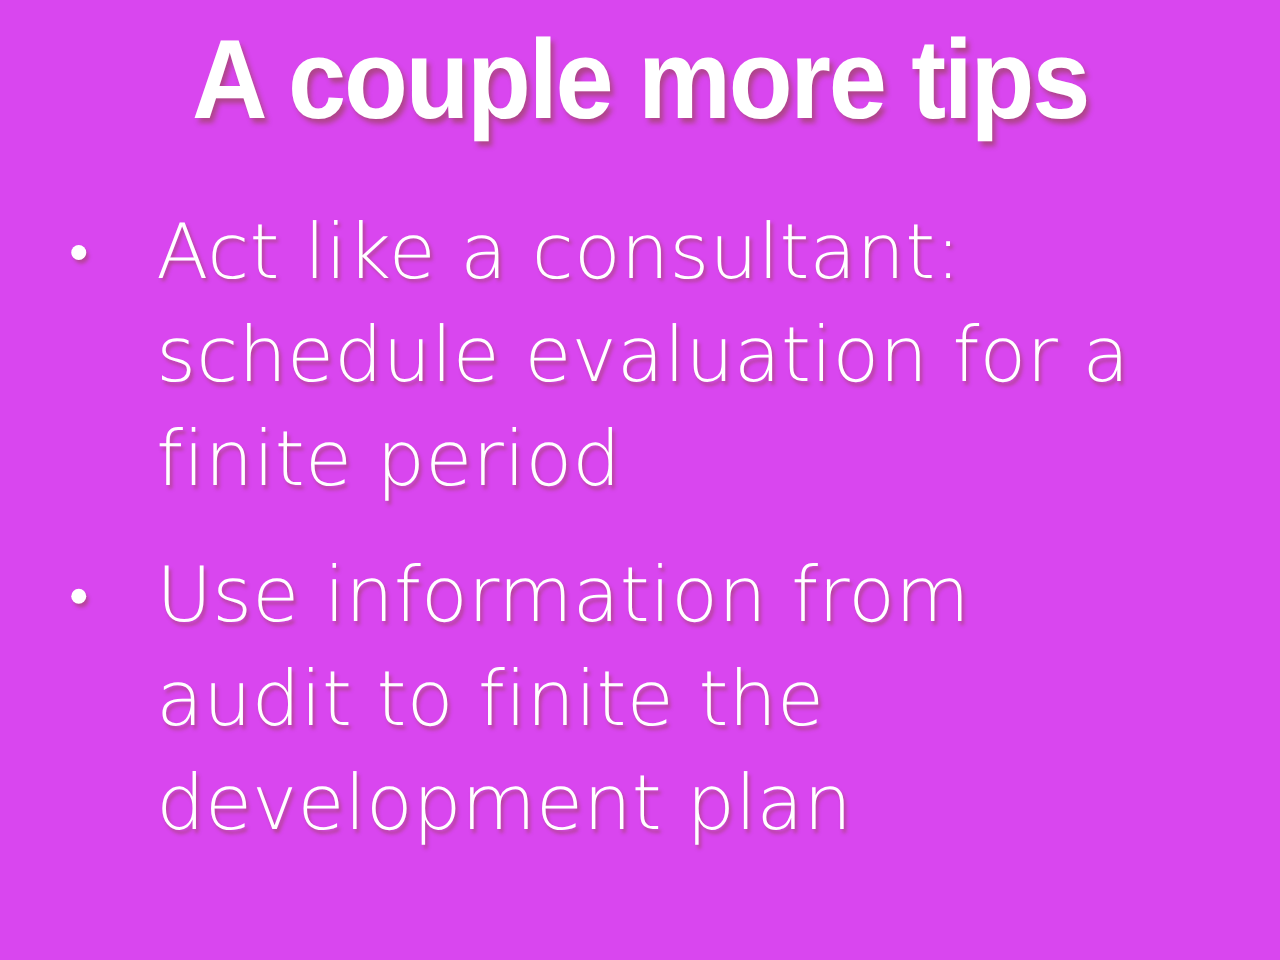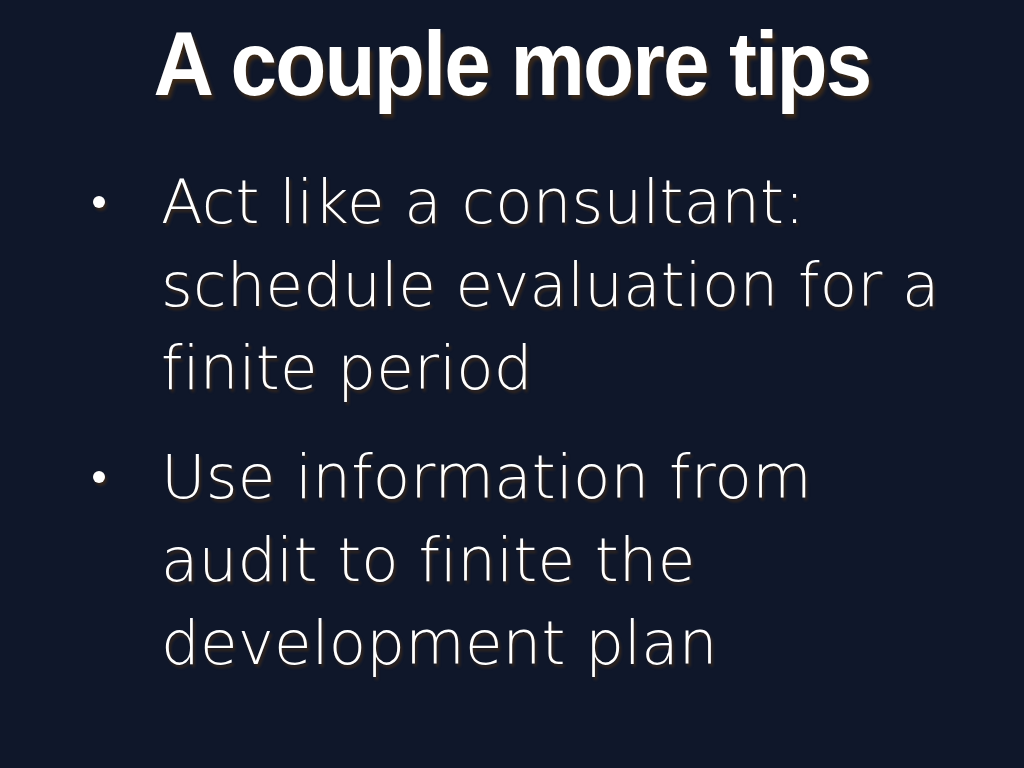--- a/index.html
+++ b/index.html
@@ -11,21 +11,21 @@
     width: 1024px;
     height: 768px;
     overflow: hidden;
     font-family: "DejaVu Sans", sans-serif;
   }
 
   #slide {
     position: relative;
     width: 1024px;
     height: 768px;
-    background: #0f172a;
+    background: #d946ef;
     overflow: hidden;
   }
 
   
   #slide-title {
     position: absolute;
     left: 0;
     top: 14px;
     width: 1024px;
     text-align: center;
@@ -40,21 +40,20 @@
     transform-origin: 50% 50%;
     text-shadow: 3px 4px 4px rgba(120, 66, 0, 0.42);
   }
 
   
   #bullet-list {
     position: absolute;
     left: 0;
     top: 160px;
     width: 944px;
-    padding-left: 36px;
   }
 
   .bullet-row {
     position: relative;
     padding-left: 125px;
     margin-bottom: 26px;
   }
 
   .bullet-marker {
     position: absolute;

